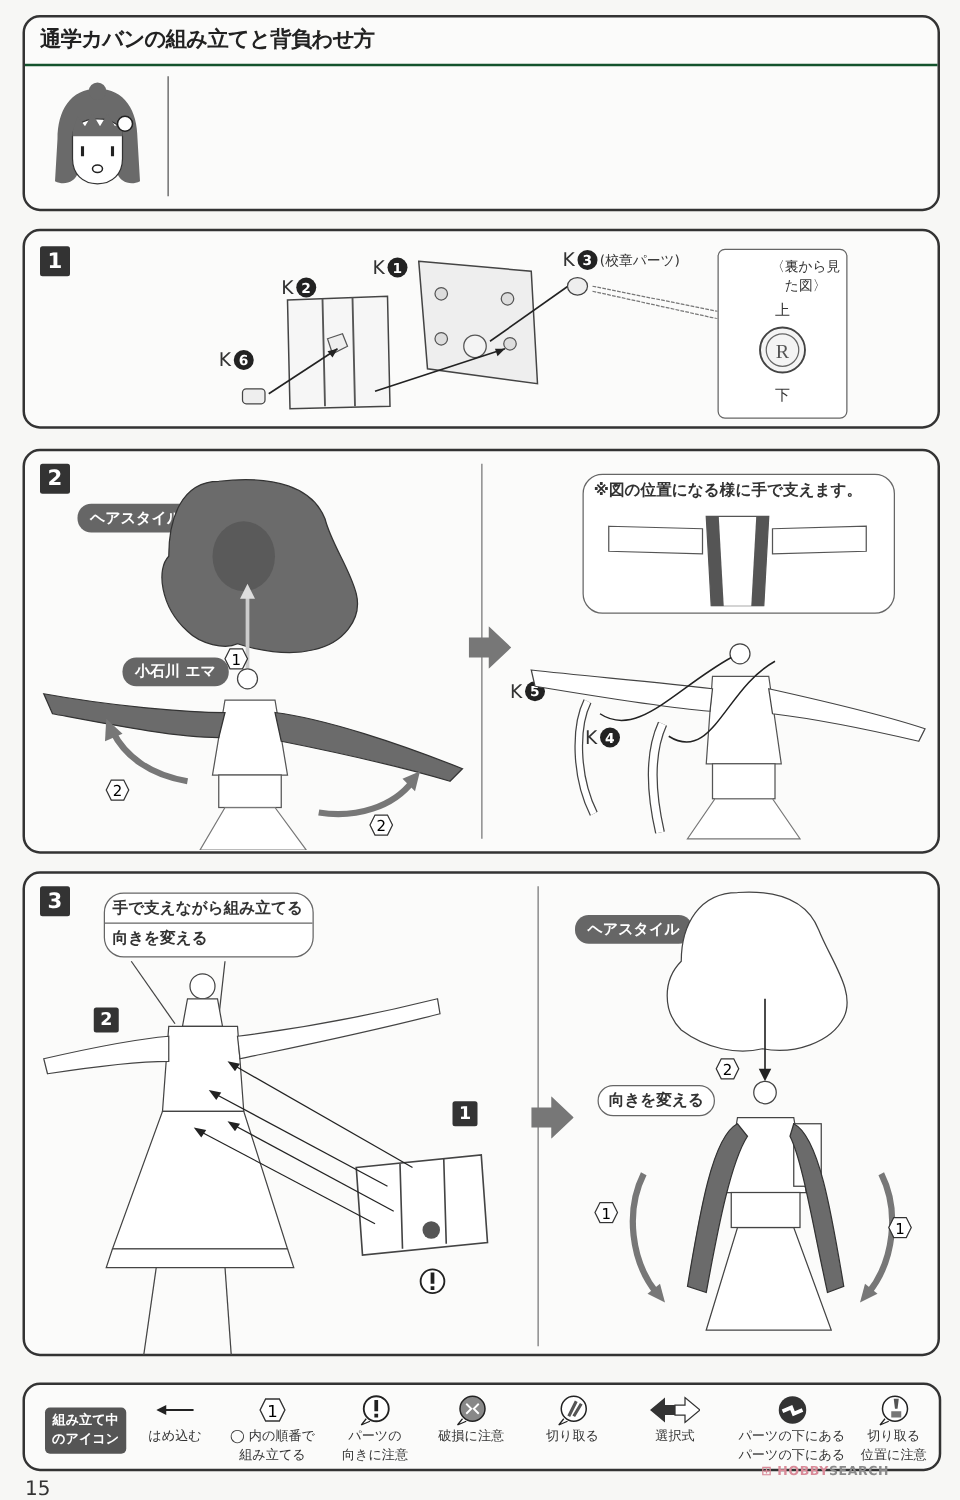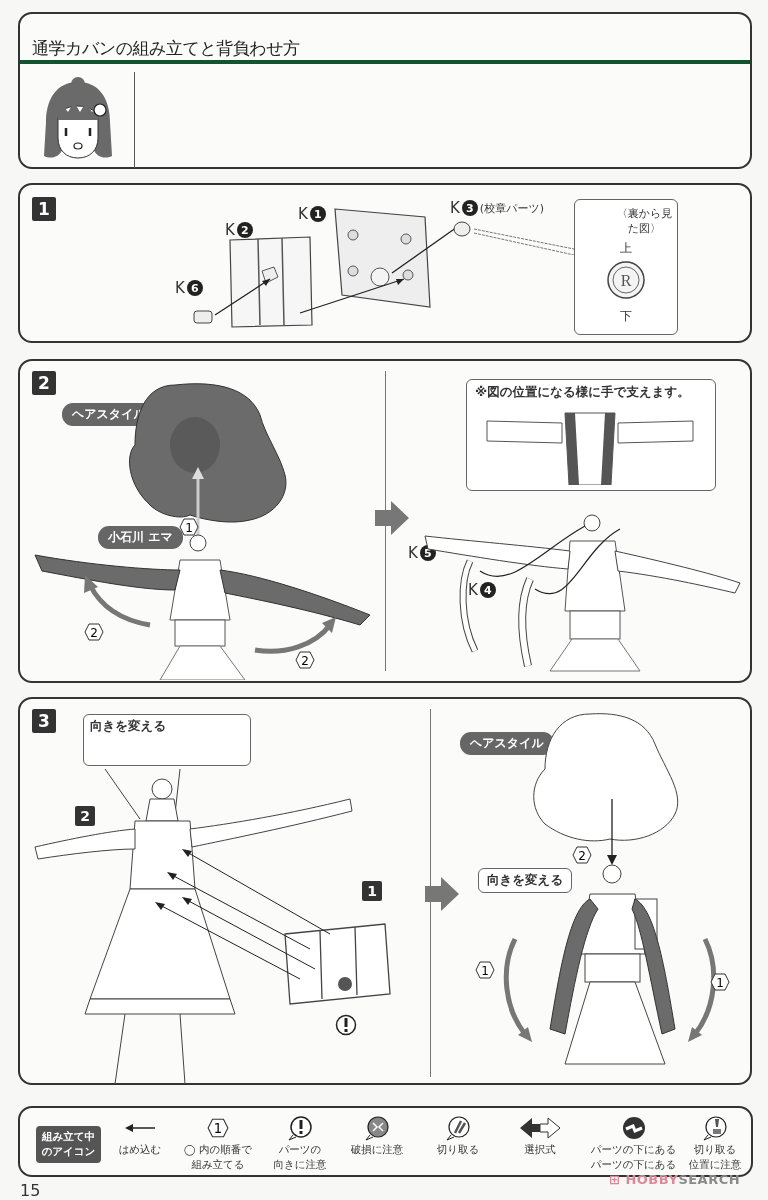--- a/index.html
+++ b/index.html
@@ -3,21 +3,21 @@
 <meta charset="utf-8">
 <style>
   * { box-sizing: border-box; margin: 0; padding: 0; }
   html, body { width: 768px; height: 1200px; background: #f7f7f5; overflow: hidden; }
   body { position: relative; font-family: "DejaVu Sans", "Liberation Sans", sans-serif; color: #222; }
 
   .panel { position: absolute; border: 2px solid #333; border-radius: 14px; background: #fbfbfa; }
 
   
   #intro { left: 18px; top: 12px; width: 734px; height: 157px; }
-  #intro .title-bar { height: 39px; border-bottom: 4px solid #14532d; padding: 23px 12px; font-size: 17px; font-weight: normal; letter-spacing: -0.5px; }
+  #intro .title-bar { height: 39px; border-bottom: 2px solid #14532d; padding: 6px 12px; font-size: 17px; font-weight: bold; letter-spacing: -0.5px; }
   #intro .body { position: relative; height: 114px; }
   #intro .divider { position: absolute; left: 114px; top: 8px; width: 1px; height: 96px; background: #555; }
   #intro .mascot { position: absolute; left: 18px; top: 12px; width: 80px; height: 95px; }
   #intro .msg { position: absolute; left: 140px; top: 44px; font-size: 15px; font-weight: bold; letter-spacing: -0.3px; }
 
   .step-num { position: absolute; width: 24px; height: 24px; background: #333; color: #fff; font-weight: bold; font-size: 17px; display:flex; align-items:center; justify-content:center; border-radius: 2px; }
 
   
   #step1 { left: 18px; top: 183px; width: 734px; height: 160px; }
   
@@ -26,32 +26,32 @@
   #step3 { left: 18px; top: 697px; width: 734px; height: 388px; }
 
   .vsep { position: absolute; width: 1px; background: #777; }
   .next-arrow { position: absolute; width: 34px; height: 34px; }
 
   .plabel { position: absolute; font-size: 15px; color: #333; display: flex; align-items: center; gap: 2px; }
   .pnum { display: inline-flex; width: 16px; height: 16px; border-radius: 50%; background: #222; color: #fff; font-size: 11px; font-weight: bold; align-items: center; justify-content: center; }
   .small { font-size: 11px; color: #333; }
 
   .pill { position: absolute; background: #666; color: #fff; font-size: 12px; font-weight: bold; padding: 3px 10px; border-radius: 11px; }
-  .callout { position: absolute; border: 1.5px solid #666; border-radius: 6px; background: #fff; font-size: 12.5px; font-weight: bold; color: #333; }
+  .callout { position: absolute; border: 1.5px solid #666; border-radius: 16px; background: #fff; font-size: 12.5px; font-weight: bold; color: #333; }
   .hexnum { position: absolute; width: 20px; height: 18px; }
 
   .art { position: absolute; }
 
   
   #legend { left: 18px; top: 1106px; width: 735px; height: 71px; border-radius: 14px; }
   .legend-badge { position: absolute; left: 16px; top: 18px; width: 65px; height: 37px; background: #555; color: #fff; border-radius: 4px; font-size: 10.5px; font-weight: bold; line-height: 15px; padding: 3px 4px; text-align: center; }
   .legend-item { position: absolute; top: 6px; text-align: center; font-size: 10.5px; color: #333; line-height: 15px; }
   .legend-item .ico { height: 28px; display: flex; align-items: center; justify-content: center; }
   .page-num { position: absolute; left: 20px; top: 1181px; font-size: 16px; color: #333; }
-  .watermark { position: absolute; left: 609px; top: 1172px; font-size: 13px; font-weight: bold; letter-spacing: 0.5px; }
+  .watermark { position: absolute; left: 609px; top: 1172px; font-size: 10px; font-weight: bold; letter-spacing: 0.5px; }
   .watermark .wm-a { color: #d98a98; }
   .watermark .wm-b { color: #8a8a8a; }
 </style>
 </head>
 <body>
 
 <div class="panel" id="intro">
   <div class="title-bar">通学カバンの組み立てと背負わせ方</div>
   <div class="body">
     <svg class="mascot" viewBox="0 0 80 95">
@@ -205,20 +205,21 @@
     <path d="M110 78 C100 100 100 130 108 165" fill="none" stroke="#fff" stroke-width="6"></path>
     <path d="M60 70 C90 90 120 50 165 25" fill="none" stroke="#222" stroke-width="1.2"></path>
     <path d="M115 88 C150 110 160 50 200 28" fill="none" stroke="#222" stroke-width="1.2"></path>
   </svg>
 </div>
 
 <div class="panel" id="step3">
   <div class="step-num" style="left:12px;top:10px;">3</div>
 
   <div class="callout" style="left:63px;top:15px;width:168px;height:52px;">
+    <div style="padding:3px 6px;border-bottom:1.5px solid #666;">手で支えながら組み立てる</div>
     <div style="padding:3px 6px;">向きを変える</div>
   </div>
   <div class="step-num" style="left:55px;top:107px;width:20px;height:20px;font-size:14px;">2</div>
   <div class="step-num" style="left:342px;top:182px;width:20px;height:20px;font-size:14px;">1</div>
 
   <svg class="art" style="left:10px;top:60px;" width="390" height="325">
     <line x1="75" y1="10" x2="110" y2="60" stroke="#444"></line>
     <line x1="150" y1="10" x2="145" y2="55" stroke="#444"></line>
     <circle cx="132" cy="30" r="10" fill="#fff" stroke="#444"></circle>
     <path d="M120 40 L144 40 L148 62 L116 62Z" fill="#fff" stroke="#444"></path>

